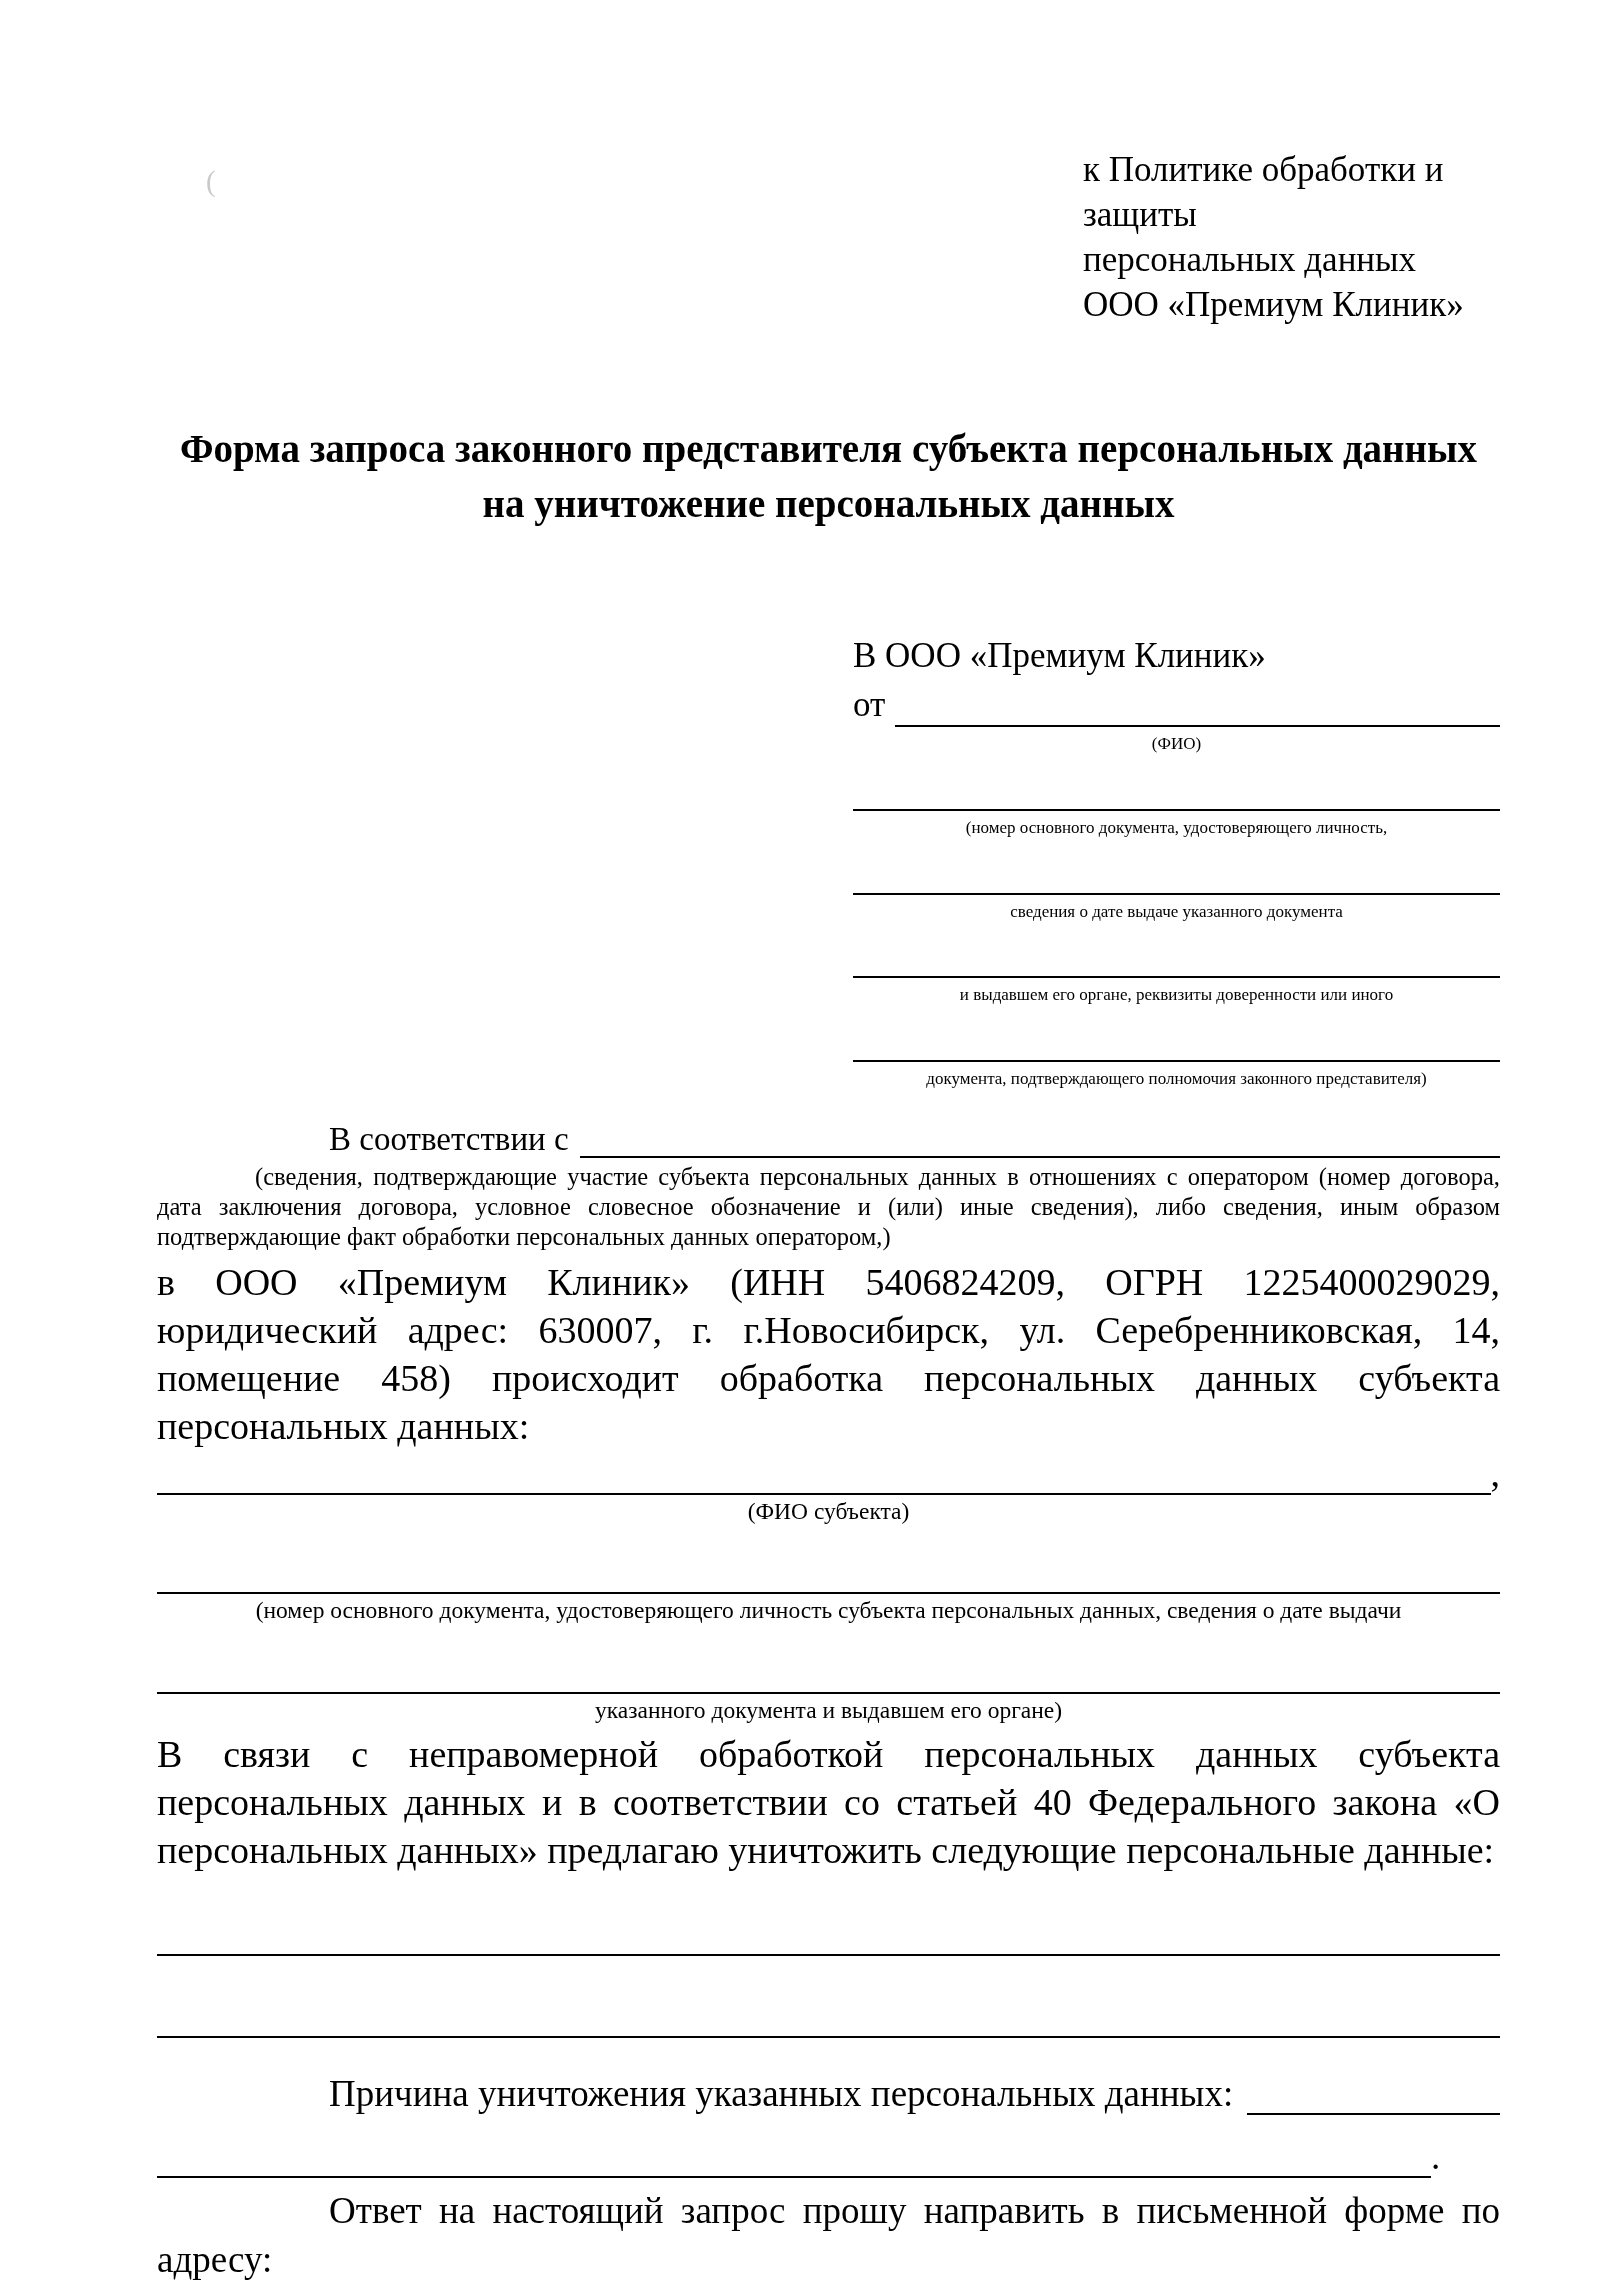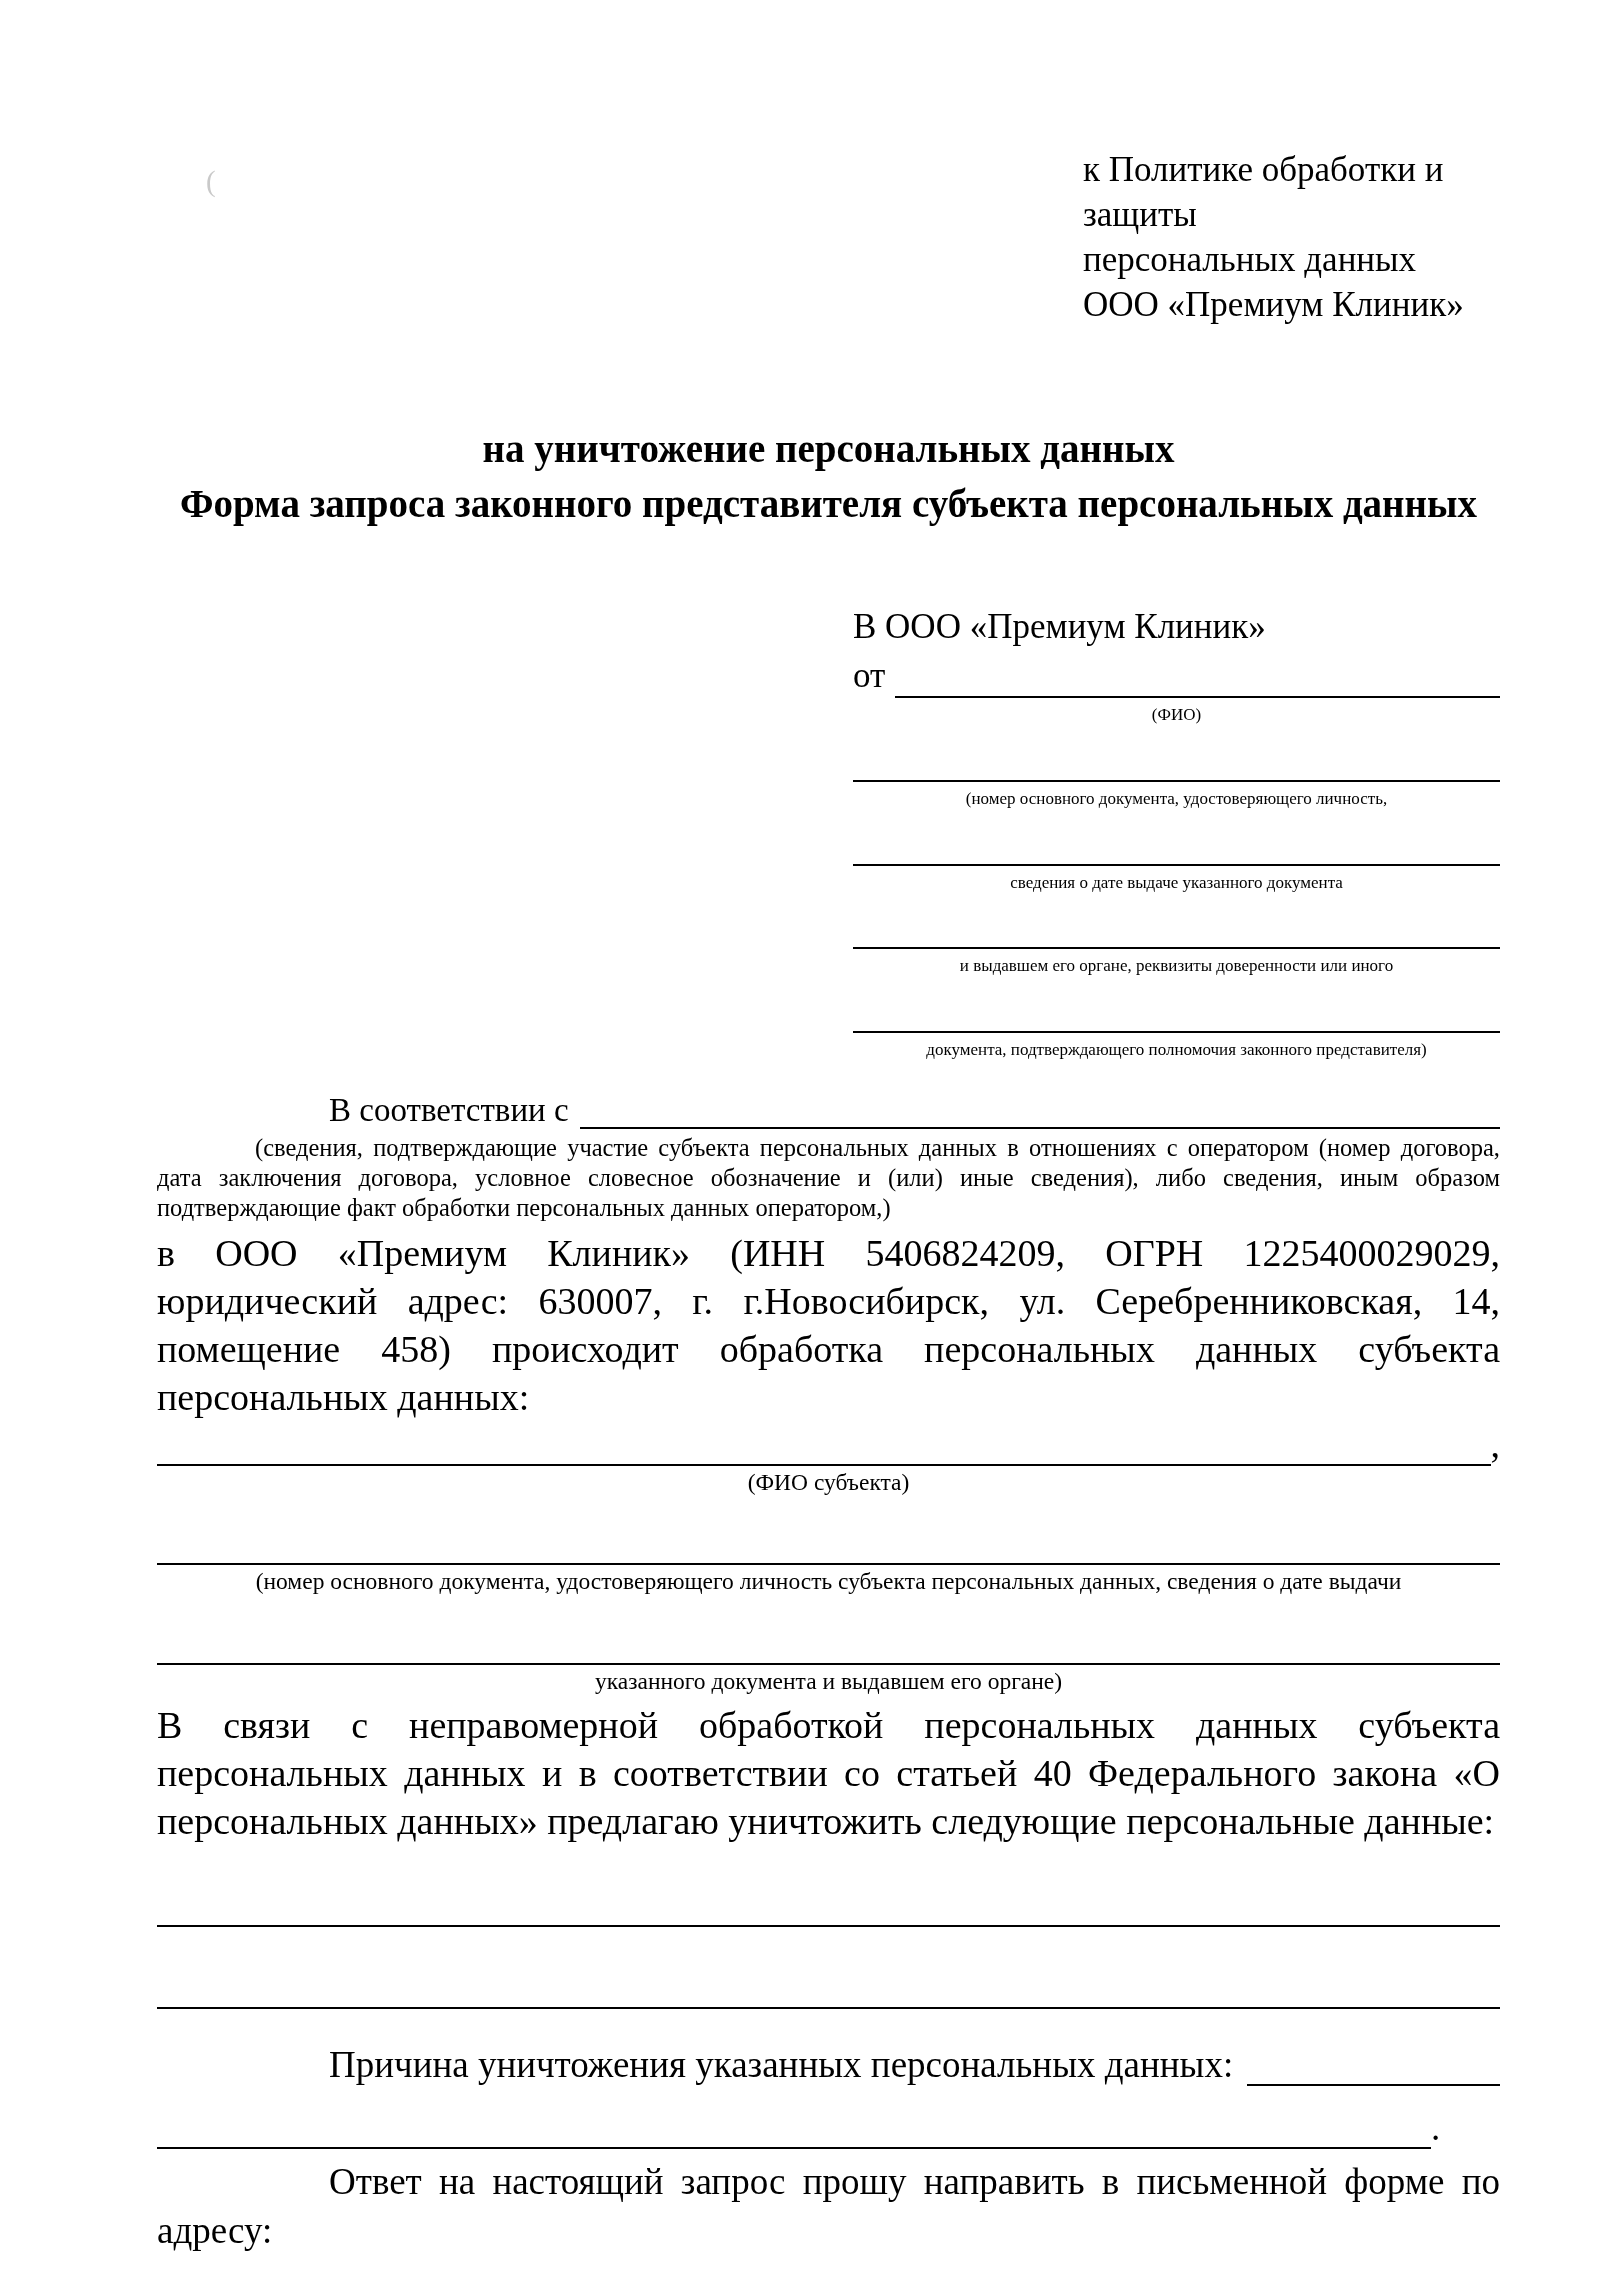--- a/index.html
+++ b/index.html
@@ -29,21 +29,21 @@
   .doc-title {
     margin-top: 94px;
     text-align: center;
     font-weight: bold;
     font-size: 39px;
     line-height: 55px;
   }
 
   
   .addressee {
-    margin-top: 73px;
+    margin-top: 102px;
     margin-left: 696px;
     width: 647px;
     font-size: 35px;
     line-height: 45px;
   }
   .addr-from { display: flex; align-items: flex-end; height: 49px; }
   .addr-from .lbl { white-space: nowrap; padding-right: 9.8px; }
   .fill { flex: 1 1 auto; border-bottom: 2.9px solid #000; }
   .addr-caption {
     font-size: 17px;
@@ -126,22 +126,22 @@
 
   <div class="content">
 
     <div class="header-note">
       <div>к Политике обработки и защиты</div>
       <div>персональных данных</div>
       <div>ООО «Премиум Клиник»</div>
     </div>
 
     <div class="doc-title">
+      <div>Форма запроса законного представителя субъекта персональных данных</div>
       <div>на уничтожение персональных данных</div>
-      <div>Форма запроса законного представителя субъекта персональных данных</div>
     </div>
 
     <div class="addressee">
       <div>В ООО «Премиум Клиник»</div>
 
       <div class="addr-from">
         <span class="lbl">от</span>
         <span class="fill"></span>
       </div>
       <div class="addr-caption">(ФИО)</div>

